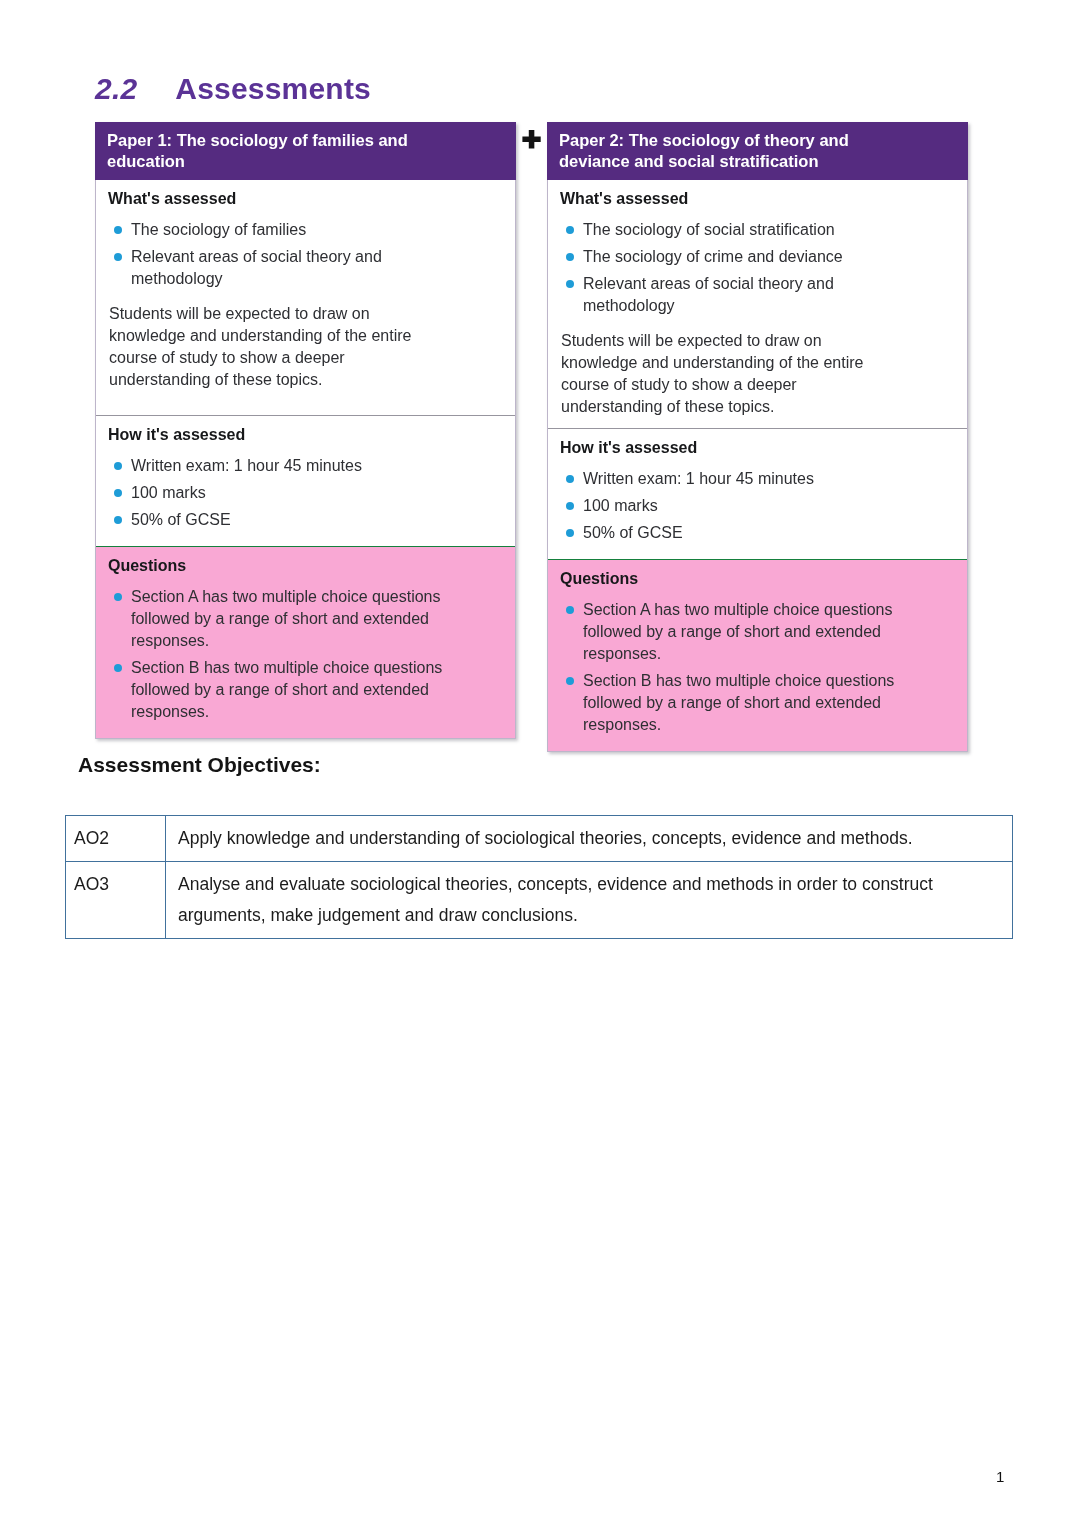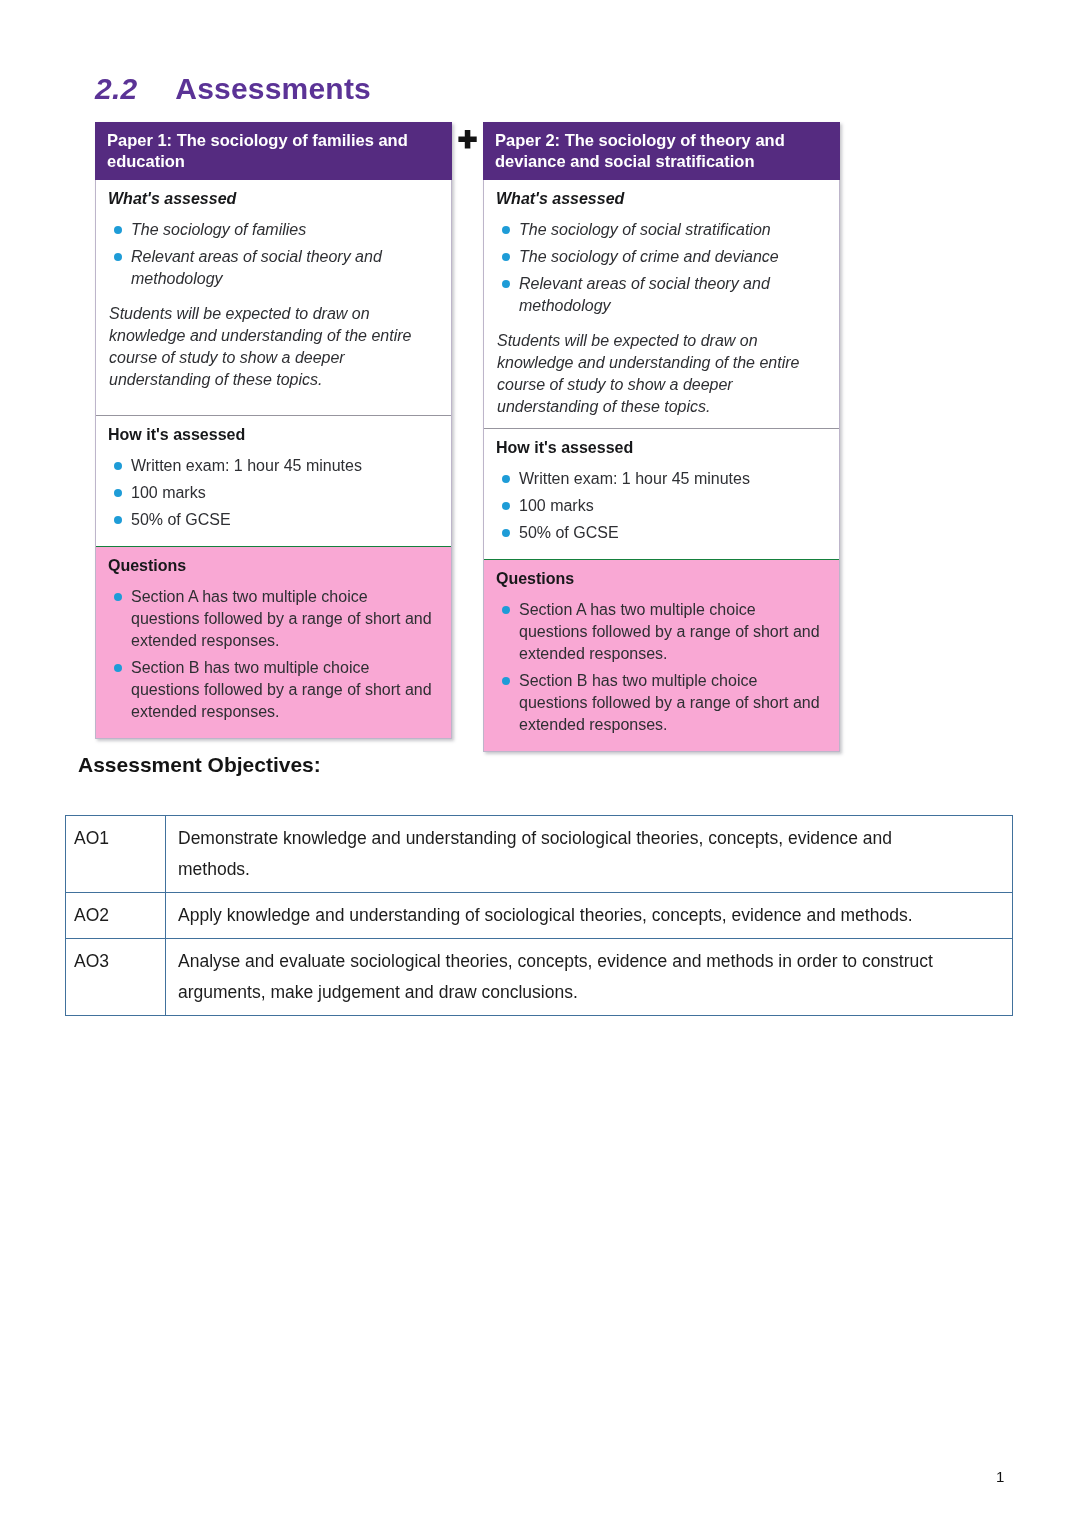--- a/index.html
+++ b/index.html
@@ -18,40 +18,40 @@
     font-size: 30px; font-weight: 600; color: #5b3396;
     letter-spacing: 0.2px;
   }
   .sec-heading .sec-num { margin-right: 38px; font-style: italic; }
 
   
   .cards-row {
     position: absolute; left: 95px; top: 122px;
     display: flex; align-items: flex-start;
   }
-  .card { width: 357px; box-shadow: 2px 2px 3px rgba(130,130,140,0.45); }
+  .card { width: 421px; box-shadow: 2px 2px 3px rgba(130,130,140,0.45); }
   .gap-cell { width: 31px; display: flex; justify-content: center; }
   .plus-icon {
     font-size: 24px; line-height: 24px; color: #141414;
     margin-top: 6px; font-weight: 700;
   }
 
   .card-header {
     background: #552b80; color: #ffffff;
     min-height: 58px; padding: 8px 12px 7px 12px;
     font-size: 16.5px; font-weight: 700; line-height: 21px;
   }
   .card-header span { display: block; max-width: 338px; }
 
   .card-body { border: 1px solid #bdb5ca; border-top: none; background: #fff; }
 
   .section { padding: 10px 14px 10px 12px; }
   .section-heading { font-size: 16px; font-weight: 700; color: #17181a; margin-bottom: 11px; }
 
-  .sec-whats { min-height: 235px; font-style: italic; }
+  .sec-whats { min-height: 235px; }
   .sec-how   { min-height: 122px; border-top: 1px solid #97959e; }
   .sec-questions {
     min-height: 175px; background: #f9a8d4;
     border-top: 1px solid #15803d;
   }
 
   .bullet { display: flex; margin-bottom: 5px; }
   .dot {
     flex: 0 0 auto; width: 8px; height: 8px; border-radius: 50%;
     background: #1e9cd7; margin: 7px 9px 0 6px;
@@ -191,24 +191,20 @@
         </div>
       </div>
     </div>
 
   </div>
 
   <div class="ao-heading">Assessment Objectives:</div>
 
   <table class="ao-table">
     <tbody>
-      <tr>
-        <td class="ao-code">AO1</td>
-        <td class="ao-text">Demonstrate knowledge and understanding of sociological theories, concepts, evidence and methods.</td>
-      </tr>
       <tr>
         <td class="ao-code">AO2</td>
         <td class="ao-text">Apply knowledge and understanding of sociological theories, concepts, evidence and methods.</td>
       </tr>
       <tr>
         <td class="ao-code">AO3</td>
         <td class="ao-text">Analyse and evaluate sociological theories, concepts, evidence and methods in order to construct arguments, make judgement and draw conclusions.</td>
       </tr>
     </tbody>
   </table>

